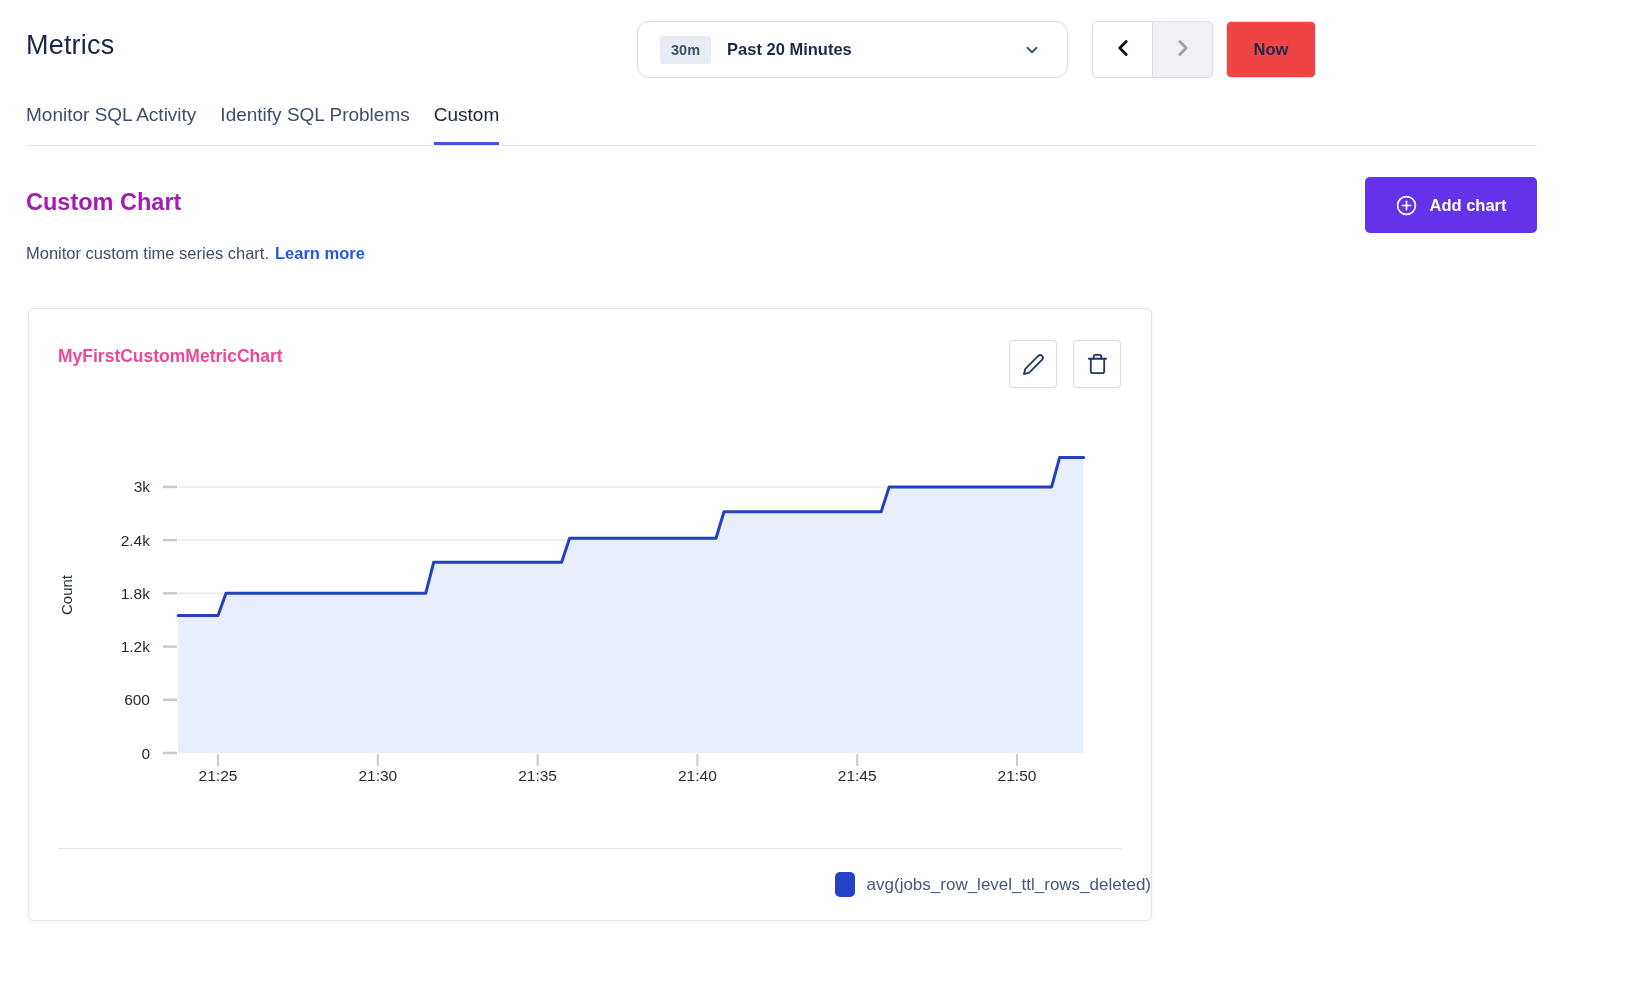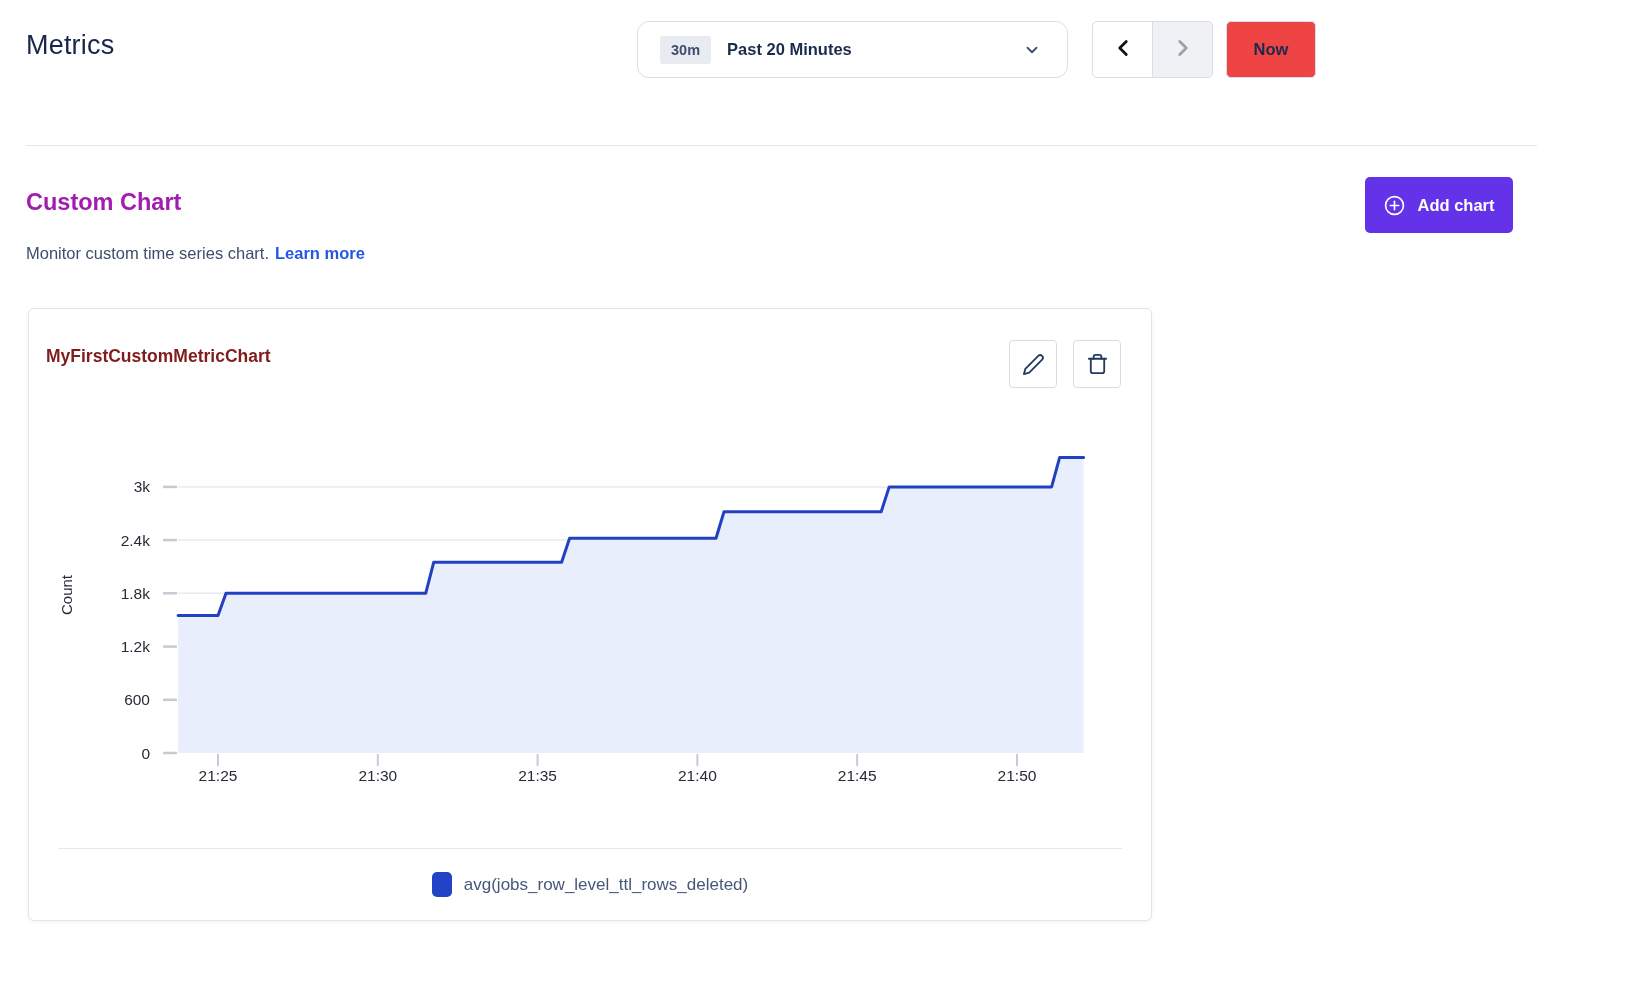--- a/index.html
+++ b/index.html
@@ -29,34 +29,34 @@
   .tabs { position:absolute; left:26px; top:103px; display:flex; gap:24px; }
   .tab { font-size:19px; line-height:24px; color:#3f4e6b; padding-bottom:15px; border-bottom:4px solid transparent; cursor:pointer; }
   .tab.active { color:#1a2336; border-bottom-color:var(--tab-underline,#3d5bd7); }
   .tabs-rule { position:absolute; left:26px; top:145px; width:1511px; height:1px; background:#e3e6ec; }
 
   
   .section-title { position:absolute; left:26px; top:189px; font-size:23.5px; font-weight:700; color:#a21caf; }
   .section-sub { position:absolute; left:26px; top:244px; font-size:16.5px; color:#3f4e6b; }
   .learn-more { color:var(--link,#2458e4); font-weight:600; text-decoration:none; margin-left:6px; cursor:pointer;margin-top:44px; }
 
-  .add-chart-btn { position:absolute; left:1365px; top:177px; width:148px; height:56px; border:none; border-radius:5px;
+  .add-chart-btn { position:absolute; left:1365px; top:177px; width:172px; height:56px; border:none; border-radius:5px;
     background:var(--primary-button,#6432e8); color:#fff; font-family:inherit; font-size:16.5px; font-weight:600;
     display:flex; align-items:center; justify-content:center; gap:11px; cursor:pointer; }
 
   
   .card { position:absolute; left:28px; top:308px; width:1124px; height:613px; background:#fff;
     border:1px solid #e2e5ec; border-radius:6px; box-shadow:0 1px 4px rgba(24,37,61,.06); }
-  .card-title { position:absolute; left:17px; top:37px; font-size:17.5px; font-weight:700; color:#7f1d1d; }
+  .card-title { position:absolute; left:29px; top:37px; font-size:17.5px; font-weight:700; color:#ec4899; }
   .icon-btn { position:absolute; top:31px; width:48px; height:48px; background:#fff; border:1px solid #d8dce6;
     border-radius:4px; display:flex; align-items:center; justify-content:center; cursor:pointer; }
   .icon-btn.edit { left:980px; }
   .icon-btn.delete { left:1044px; }
   .card-divider { position:absolute; left:29px; right:29px; top:539px; height:1px; background:#e3e6ec; }
-  .legend { position:absolute; left:0; right:0; top:563px; display:flex; align-items:center; justify-content:center; gap:12px; cursor:pointer; }
+  .legend { position:absolute; left:0; right:0; top:563px; display:flex; align-items:center; justify-content:flex-end; gap:12px; cursor:pointer; }
   .legend-swatch { width:20px; height:25px; border-radius:5px; background:var(--legend-swatch,#2343c6); }
   .legend-label { font-size:17px; color:#46587a; }
 
   #chart-svg { position:absolute; left:0; top:0; pointer-events:none;
     font-family:"Liberation Sans","DejaVu Sans",sans-serif; }
 </style>
 </head>
 <body>
 
 <div class="page">
@@ -85,20 +85,25 @@
       <span>
         <svg width="26" height="26" viewBox="0 0 24 24" fill="none" stroke="#9aa1ad" stroke-width="2.6" stroke-linecap="round" stroke-linejoin="round">
             <polyline points="9 18 15 12 9 6"></polyline>
           </svg>
       </span>
     </button>
   </div>
 
   <button class="now-btn">Now</button>
 
+  <nav class="tabs">
+    <div class="tab">Monitor SQL Activity</div>
+    <div class="tab">Identify SQL Problems</div>
+    <div class="tab active">Custom</div>
+  </nav>
   <div class="tabs-rule"></div>
 
   <h2 class="section-title">Custom Chart</h2>
   <p class="section-sub"><span>Monitor custom time series chart.</span><a class="learn-more">Learn more</a></p>
 
   <button class="add-chart-btn">
     <span style="display:flex;">
       <svg width="23" height="23" viewBox="0 0 24 24" fill="none" stroke="#fff" stroke-width="1.7" stroke-linecap="round">
           <circle cx="12" cy="12" r="9.3"></circle>
           <line x1="12" y1="7.6" x2="12" y2="16.4"></line>

